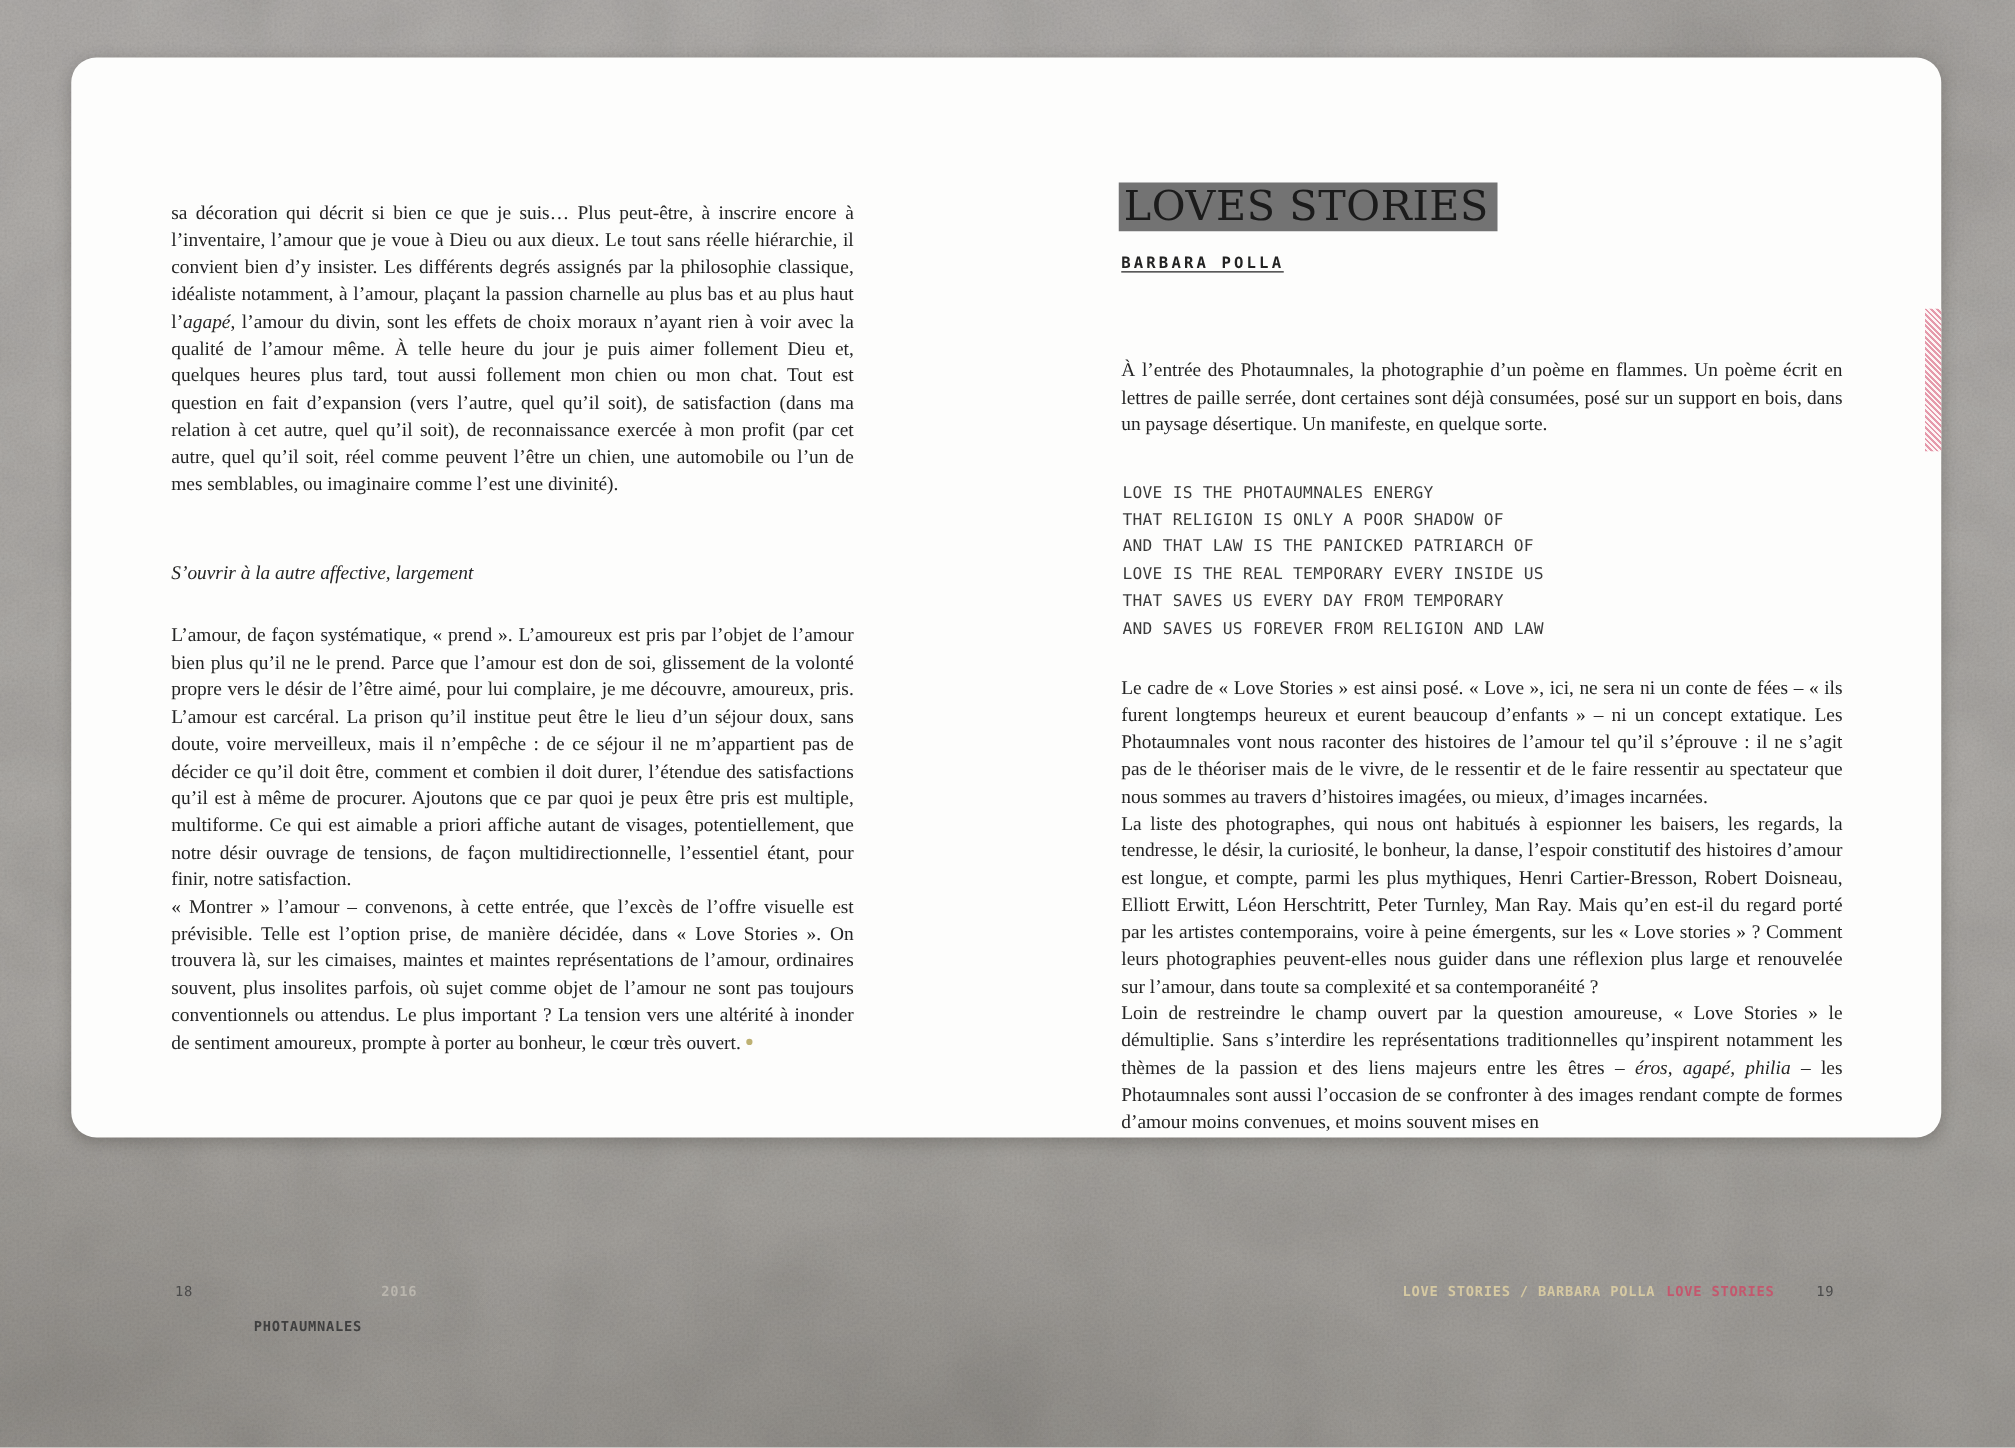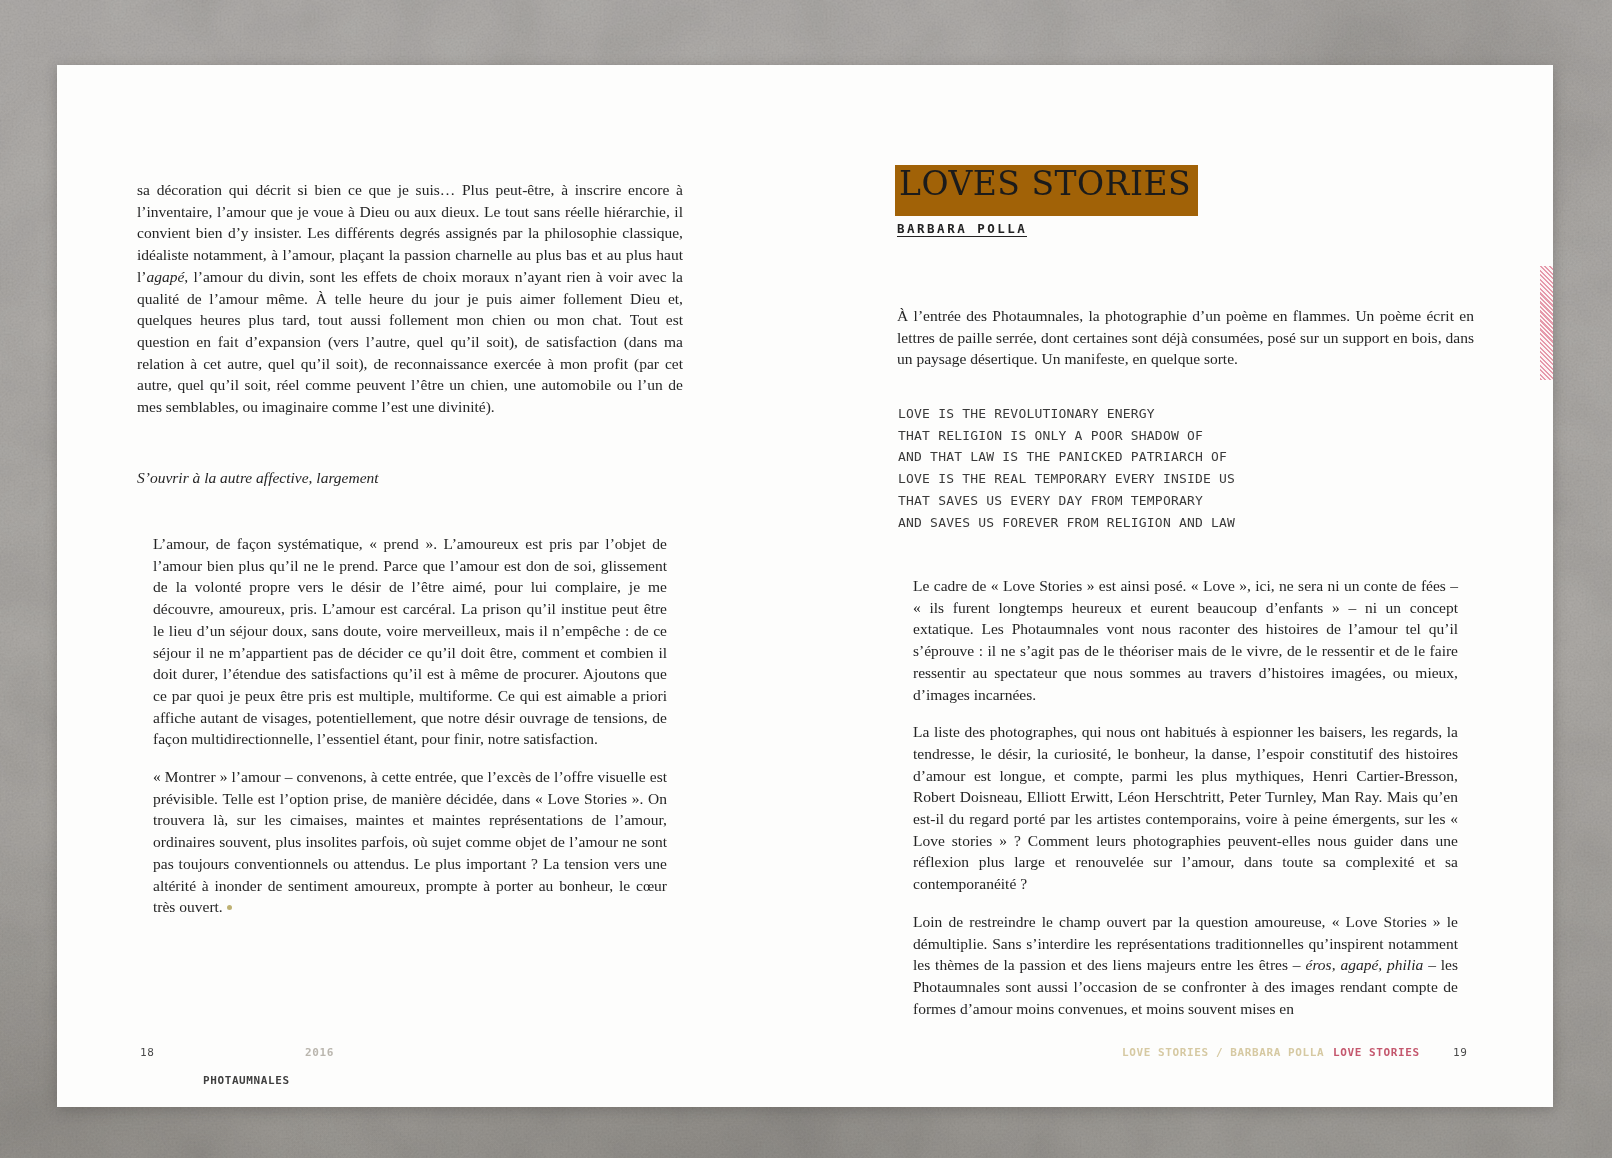--- a/index.html
+++ b/index.html
@@ -15,31 +15,32 @@
       radial-gradient(420px 300px at 88% 8%, rgba(130,126,120,0.35), rgba(130,126,120,0) 70%),
       radial-gradient(500px 360px at 4% 96%, rgba(120,116,110,0.30), rgba(120,116,110,0) 70%),
       radial-gradient(600px 260px at 45% 100%, rgba(110,107,102,0.28), rgba(110,107,102,0) 75%),
       linear-gradient(180deg,#b7b4b1 0%, #b4b1ad 55%, #a5a29d 100%);
   }
   svg.texture{position:absolute;left:0;top:0;pointer-events:none;}
   .t-blotch{opacity:0.16;mix-blend-mode:multiply;}
   .t-fine{opacity:0.18;mix-blend-mode:multiply;}
 
   .spread{
-    position:absolute;left:57px;top:65px;width:1496px;height:1042px;
+    position:absolute;left:57px;top:46px;width:1496px;height:864px;
     background:#fdfdfc;
     box-shadow:0 3px 12px rgba(55,53,50,0.30);
+    border-radius:20px;
   }
 
   
   .body{
     font-size:15.5px;line-height:21.7px;color:#242424;
     text-align:justify;margin:0;
   }
-  .body p{margin:16px;}
+  .body p{margin:0;}
   i, .ital{font-style:italic;}
   .mono{font-family:"DejaVu Sans Mono", monospace;}
 
   
   .l-p1{position:absolute;left:80px;top:114px;width:546px;}
   .l-head{
     position:absolute;left:80px;top:404px;
     font-size:15.5px;font-style:italic;color:#242424;margin:0;
   }
   .l-body2{position:absolute;left:80px;top:452px;width:546px;}
@@ -47,21 +48,21 @@
     display:inline-block;width:5px;height:5px;border-radius:50%;
     background:#beb173;vertical-align:middle;margin-left:4px;margin-top:-2px;
   }
 
   
   .r-title{position:absolute;left:838px;top:100px;margin:0;line-height:1;}
   .r-title .hl{
     display:inline-block;
     font-family:"DejaVu Serif", serif;font-weight:400;
     font-size:33px;letter-spacing:0.5px;color:#1b1b1b;
-    background:#a16207;padding:2px 7px 16px 4px;
+    background:#737373;padding:2px 7px 4px 4px;
   }
   .r-author{
     position:absolute;left:840px;top:156px;
     font-family:"DejaVu Sans Mono", monospace;
     font-size:12.5px;font-weight:bold;letter-spacing:2.5px;color:#232323;
     border-bottom:1.5px solid #232323;padding-bottom:0;
   }
   .r-intro{position:absolute;left:840px;top:240px;width:577px;}
   .r-poem{
     position:absolute;left:841px;top:338px;
@@ -133,21 +134,21 @@
     </section>
 
     <section>
       <h1 class="r-title"><span class="hl">LOVES STORIES</span></h1>
 
       <div class="r-author mono">BARBARA POLLA</div>
 
       <p class="body r-intro">À l’entrée des Photaumnales, la photographie d’un poème en flammes. Un poème écrit en lettres de paille serrée, dont certaines sont déjà consumées, posé sur un support en bois, dans un paysage désertique. Un manifeste, en quelque sorte.</p>
 
       <div class="r-poem">
-          <div>LOVE IS THE REVOLUTIONARY ENERGY</div>
+          <div>LOVE IS THE PHOTAUMNALES ENERGY</div>
           <div>THAT RELIGION IS ONLY A POOR SHADOW OF</div>
           <div>AND THAT LAW IS THE PANICKED PATRIARCH OF</div>
           <div>LOVE IS THE REAL TEMPORARY EVERY INSIDE US</div>
           <div>THAT SAVES US EVERY DAY FROM TEMPORARY</div>
           <div>AND SAVES US FOREVER FROM RELIGION AND LAW</div>
         </div>
 
       <div class="body r-body">
         <p>Le cadre de « Love Stories » est ainsi posé. « Love », ici, ne sera ni un conte de fées – « ils furent longtemps heureux et eurent beaucoup d’enfants » – ni un concept extatique. Les Photaumnales vont nous raconter des histoires de l’amour tel qu’il s’éprouve : il ne s’agit pas de le théoriser mais de le vivre, de le ressentir et de le faire ressentir au spectateur que nous sommes au travers d’histoires imagées, ou mieux, d’images incarnées.</p>
         <p>La liste des photographes, qui nous ont habitués à espionner les baisers, les regards, la tendresse, le désir, la curiosité, le bonheur, la danse, l’espoir constitutif des histoires d’amour est longue, et compte, parmi les plus mythiques, Henri Cartier-Bresson, Robert Doisneau, Elliott Erwitt, Léon Herschtritt, Peter Turnley, Man Ray. Mais qu’en est-il du regard porté par les artistes contemporains, voire à peine émergents, sur les « Love stories » ? Comment leurs photographies peuvent-elles nous guider dans une réflexion plus large et renouvelée sur l’amour, dans toute sa complexité et sa contemporanéité ?</p>

